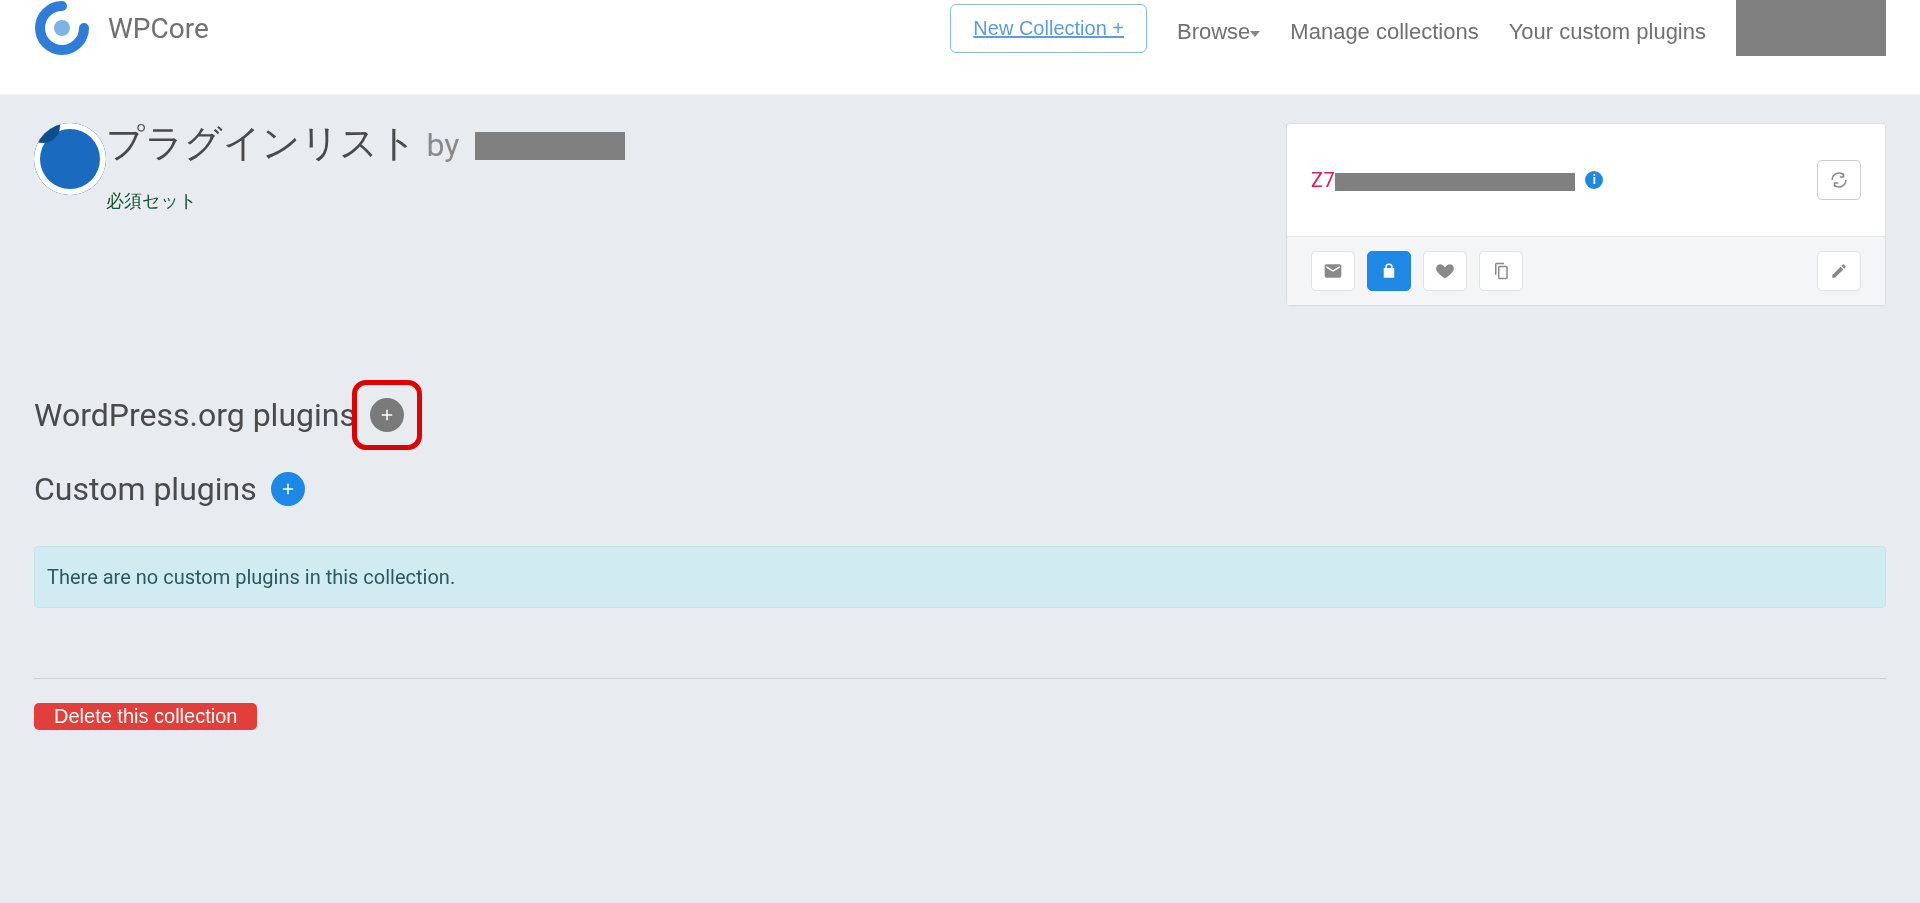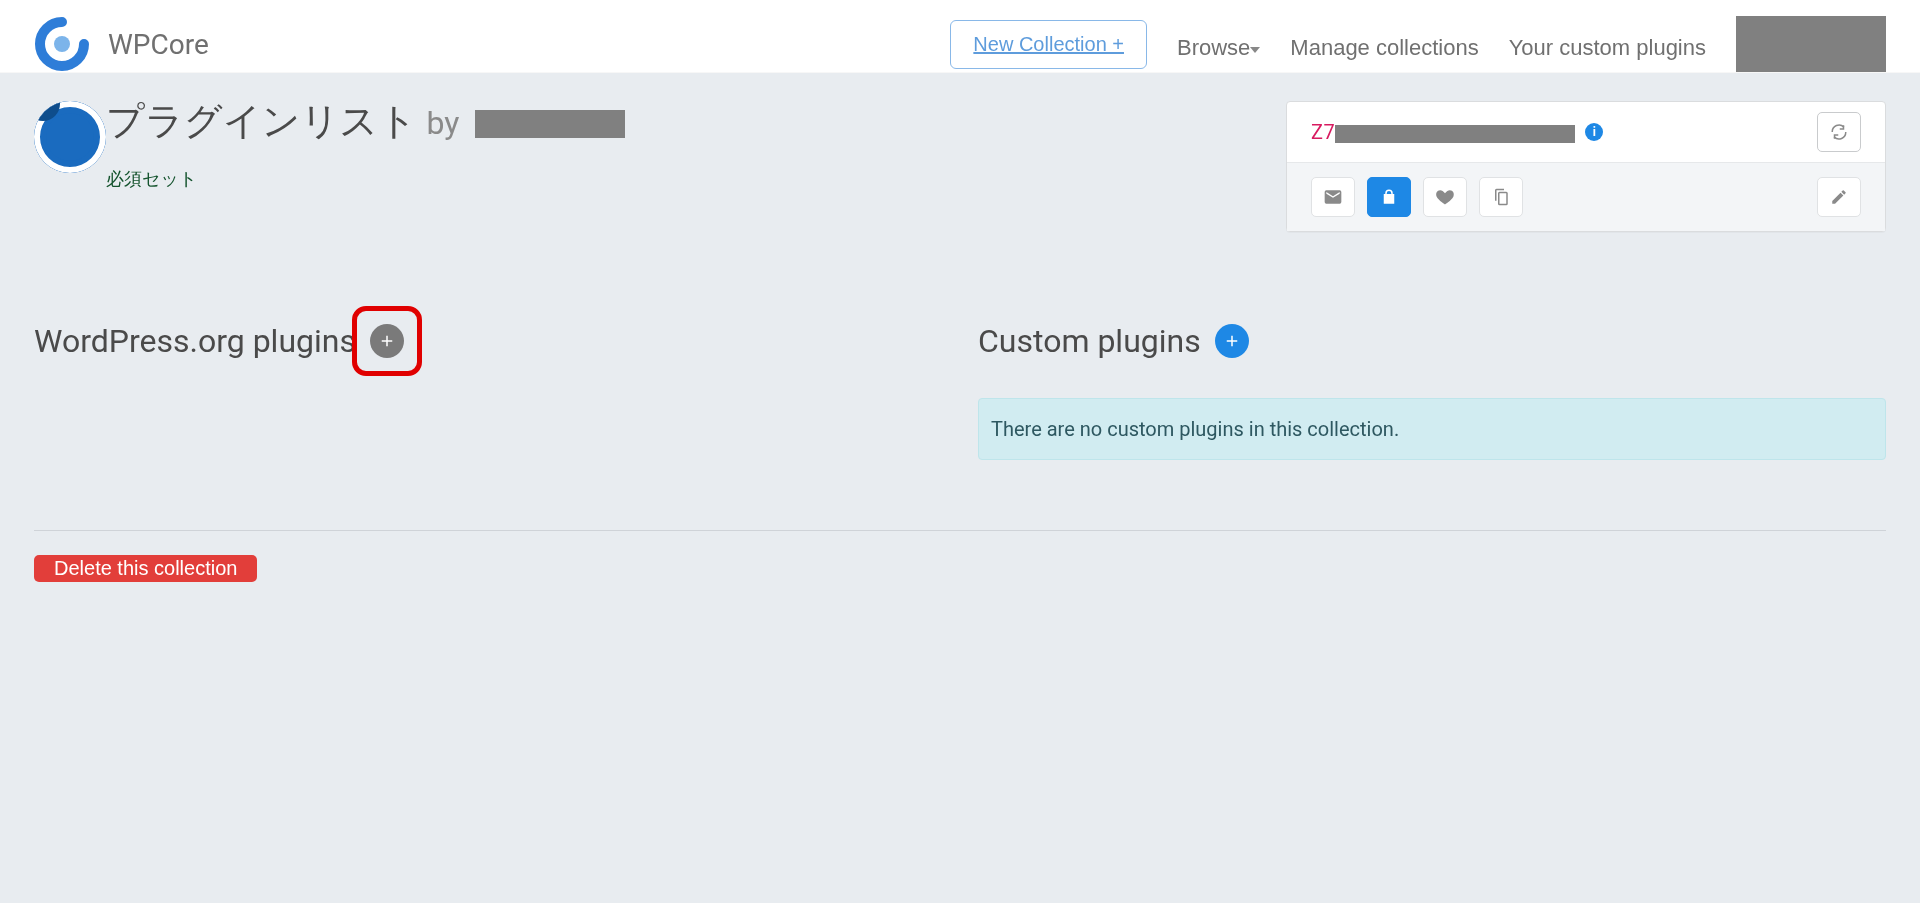--- a/index.html
+++ b/index.html
@@ -20,23 +20,23 @@
   html,body{margin:0;padding:0;height:100%;}
   body{
     font-family: -apple-system, BlinkMacSystemFont, "Segoe UI", Roboto, "Helvetica Neue", Arial, sans-serif;
     background: var(--gray-bg);
     color:var(--text);
     font-size:16px;
   }
   
   .header{
     background:#fff;
-    height:73px;
+    height:95px;
     display:flex;
-    align-items:flex-end;
+    align-items:flex-start;
     padding:0 34px;
     border-bottom:1px solid rgba(0,0,0,0.03);
   }
   .logo-wrap{display:flex;align-items:center;gap:18px;}
   .brand{font-size:28px;color:#707070;font-weight:400;}
   .nav{display:flex;align-items:center;margin-left:auto;gap:30px;}
   .nav-btn-outline{
     border:1.5px solid #89B8E8;
     color:#5E9CDC;
     background:#fff;
@@ -72,42 +72,42 @@
   .coll-sub{font-size:18px;color:#14532d;margin-top:24px;}
   
   .panel{
     background:#fff;
     border:1px solid var(--panel-border);
     border-radius:4px;
     box-shadow:0 1px 1px rgba(0,0,0,0.03);
   }
   .panel-top{
     display:flex;align-items:center;justify-content:space-between;
-    padding:10px 24px;
+    padding:36px 24px;
   }
   .key-wrap{display:flex;align-items:center;gap:10px;}
   .key-text{color:var(--magenta);font-size:20px;font-weight:400;letter-spacing:0.5px;}
   .key-redact{display:inline-block;width:240px;height:18px;background:#808080;vertical-align:middle;}
   .info-dot{width:18px;height:18px;border-radius:50%;background:#1E88E5;color:#fff;display:flex;align-items:center;justify-content:center;font-size:12px;font-weight:700;}
   .refresh-btn{
     width:44px;height:40px;border:1px solid #C9CBCD;border-radius:5px;background:#fff;cursor:pointer;
     display:flex;align-items:center;justify-content:center;color:#8a8a8a;
   }
   .panel-bottom{
     display:flex;align-items:center;justify-content:space-between;
     padding:14px 24px;background:#F3F5F7;border-top:1px solid #E6E8EA;
   }
   .icon-row{display:flex;gap:12px;}
   .icon-btn{
     width:44px;height:40px;border:1px solid #E0E2E4;border-radius:5px;background:#fff;cursor:pointer;
     display:flex;align-items:center;justify-content:center;color:var(--icon-gray);
   }
   .icon-btn.active{background:var(--active-blue);border-color:var(--active-blue);color:#fff;}
   
-  .sections{display:flex;gap:36px;margin-top:90px;}
+  .sections{display:flex;gap:36px;margin-top:90px;flex-direction:column;}
   .sec{flex:1;min-width:0;}
   .sec-head{display:flex;align-items:center;gap:14px;}
   .sec-title{font-size:32px;color:var(--text);font-weight:400;margin:0;}
   .add-circle{
     width:34px;height:34px;border-radius:50%;display:flex;align-items:center;justify-content:center;
     cursor:pointer;color:#fff;border:none;
   }
   .add-circle.gray{background:#7A7A7A;}
   .add-circle.blue{background:#1E88E5;}
   .highlight-box{

